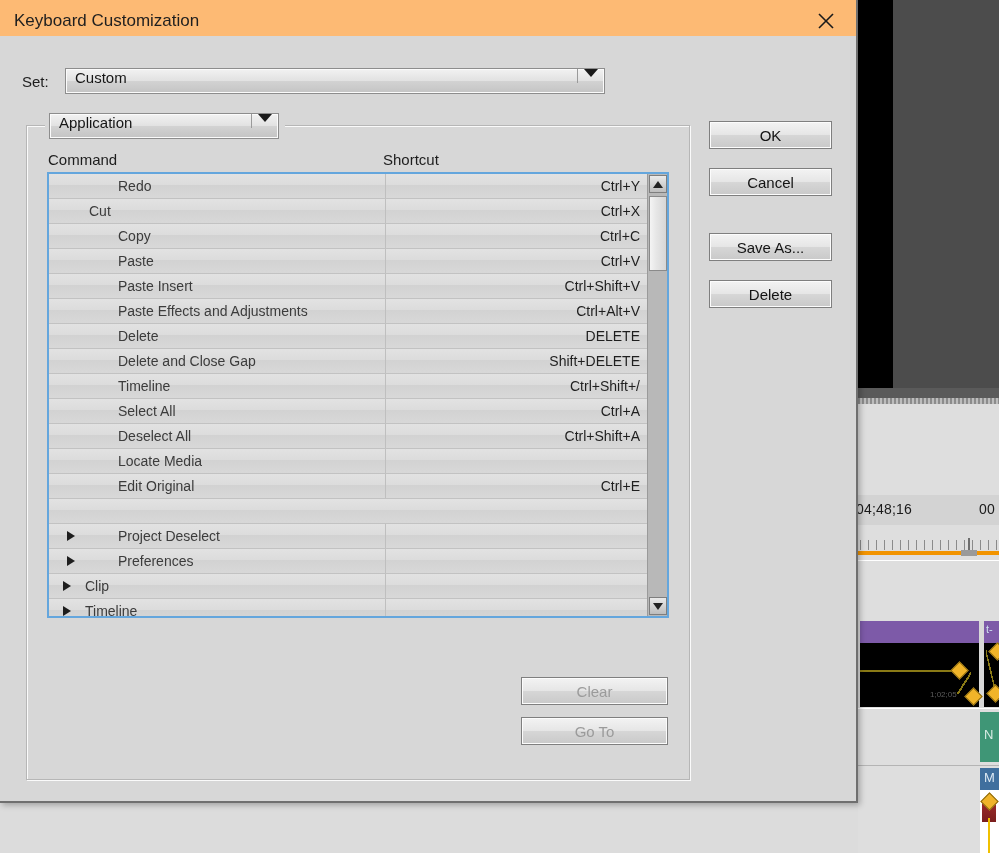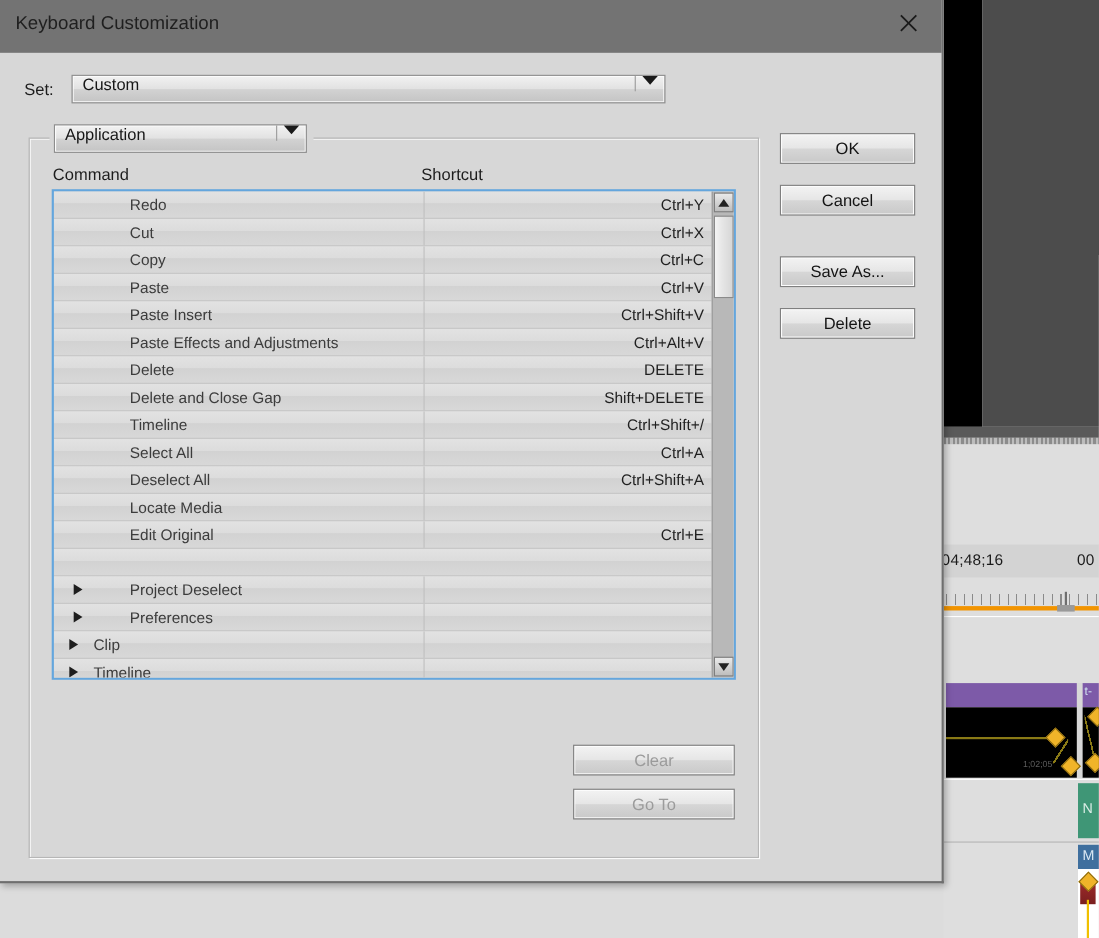--- a/index.html
+++ b/index.html
@@ -57,22 +57,22 @@
   
   .dialog {
     position: absolute; left: 0; top: 0; width: 858px; height: 803px;
     background: #d7d7d7;
     border-right: 2px solid #6f6f6f;
     border-bottom: 2px solid #6f6f6f;
     box-shadow: 2px 2px 6px rgba(0,0,0,.28);
     box-sizing: border-box;
   }
   .titlebar {
-    position: absolute; left: 0; top: 0; width: 856px; height: 48px;
-    background: #737373;
+    position: absolute; left: 0; top: 0; width: 856px; height: 36px;
+    background: #fdba74;
   }
   .title-text {
     position: absolute; left: 14px; top: 11px; font-size: 17px; color: #1f1f1f;
   }
   .close-btn {
     position: absolute; right: 8px; top: 4px; width: 44px; height: 34px;
     display: flex; align-items: center; justify-content: center; cursor: pointer;
   }
   .close-btn svg { display: block; }
 
@@ -262,21 +262,21 @@
     <div class="listbox">
       <div class="list-inner" id="list-inner">
           <div class="lrow">
             <div class="cmd">
               <span class="tw" style="margin-left: 69px;">Redo</span>
             </div>
             <div class="sc">Ctrl+Y</div>
           </div>
           <div class="lrow">
             <div class="cmd">
-              <span class="tw" style="margin-left: 69px; text-align: right;">Cut</span>
+              <span class="tw" style="margin-left: 40px; text-align: right;">Cut</span>
             </div>
             <div class="sc">Ctrl+X</div>
           </div>
           <div class="lrow">
             <div class="cmd">
               <span class="tw" style="margin-left: 69px;">Copy</span>
             </div>
             <div class="sc">Ctrl+C</div>
           </div>
           <div class="lrow">

